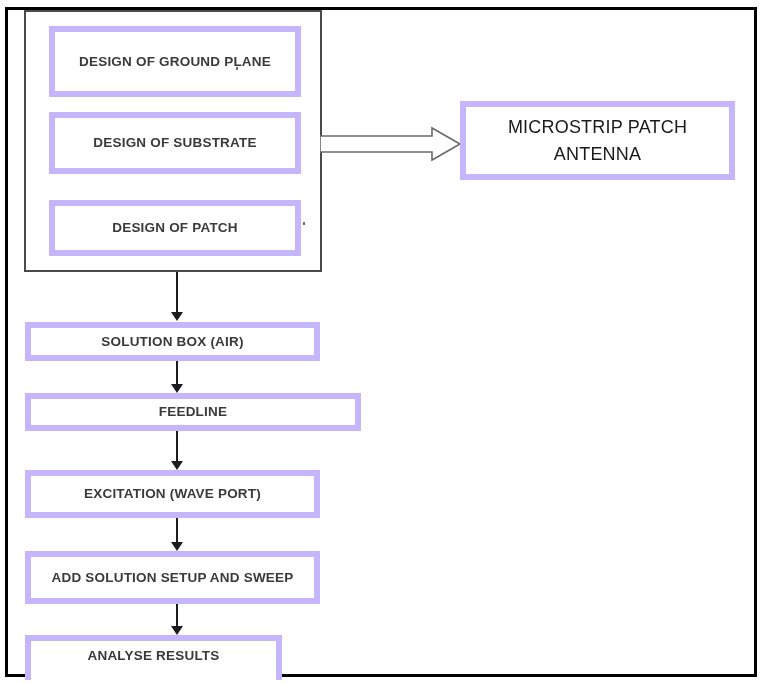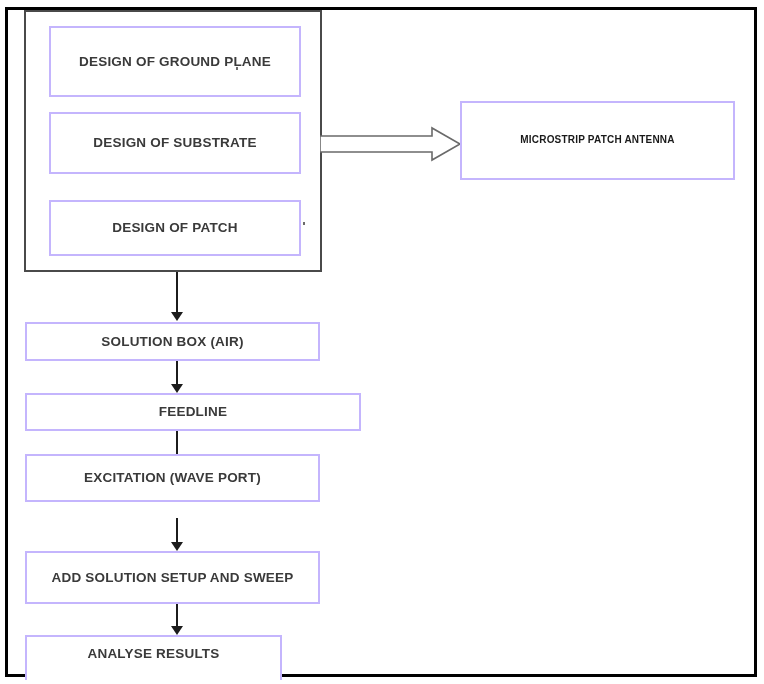--- a/index.html
+++ b/index.html
@@ -24,21 +24,21 @@
     width: 752px;
     height: 670px;
     border: 3px solid #000000;
     box-sizing: border-box;
   }
 
   
   .box {
     position: absolute;
     box-sizing: border-box;
-    border: 2px solid #c4b5fd;
+    border: 6px solid #c4b5fd;
     background: #ffffff;
     display: flex;
     align-items: center;
     justify-content: center;
     text-align: center;
   }
   .box-label {
     color: #3a3a3a;
     font-size: 13.5px;
     font-weight: 600;
@@ -56,22 +56,22 @@
     width: 298px;
     height: 262px;
     box-sizing: border-box;
     border: 2px solid #4a4a4a;
     background: #ffffff;
   }
 
   
   .box.emphasis .box-label {
     color: #1a1a1a;
-    font-weight: 700;
-    font-size: 10px;
+    font-weight: 400;
+    font-size: 18px;
   }
 
   
   .arrow-v {
     position: absolute;
     width: 14px;
   }
   .arrow-v .shaft {
     position: absolute;
     left: 6px;
@@ -153,21 +153,21 @@
 
   <div class="box" style="left:25px; top:393px; width:336px; height:38px;">
     <span class="box-label">FEEDLINE</span>
   </div>
 
   <div class="arrow-v" style="left:170px; top:431px; height:39px;">
     <div class="shaft" style="height:30px;"></div>
     <div class="head"></div>
   </div>
 
-  <div class="box" style="left:25px; top:454px; width:295px; height:48px;">
+  <div class="box" style="left:25px; top:470px; width:295px; height:48px;">
     <span class="box-label">EXCITATION (WAVE PORT)</span>
   </div>
 
   <div class="arrow-v" style="left:170px; top:518px; height:33px;">
     <div class="shaft" style="height:24px;"></div>
     <div class="head"></div>
   </div>
 
   <div class="box" style="left:25px; top:551px; width:295px; height:53px;">
     <span class="box-label">ADD SOLUTION SETUP AND SWEEP</span>

